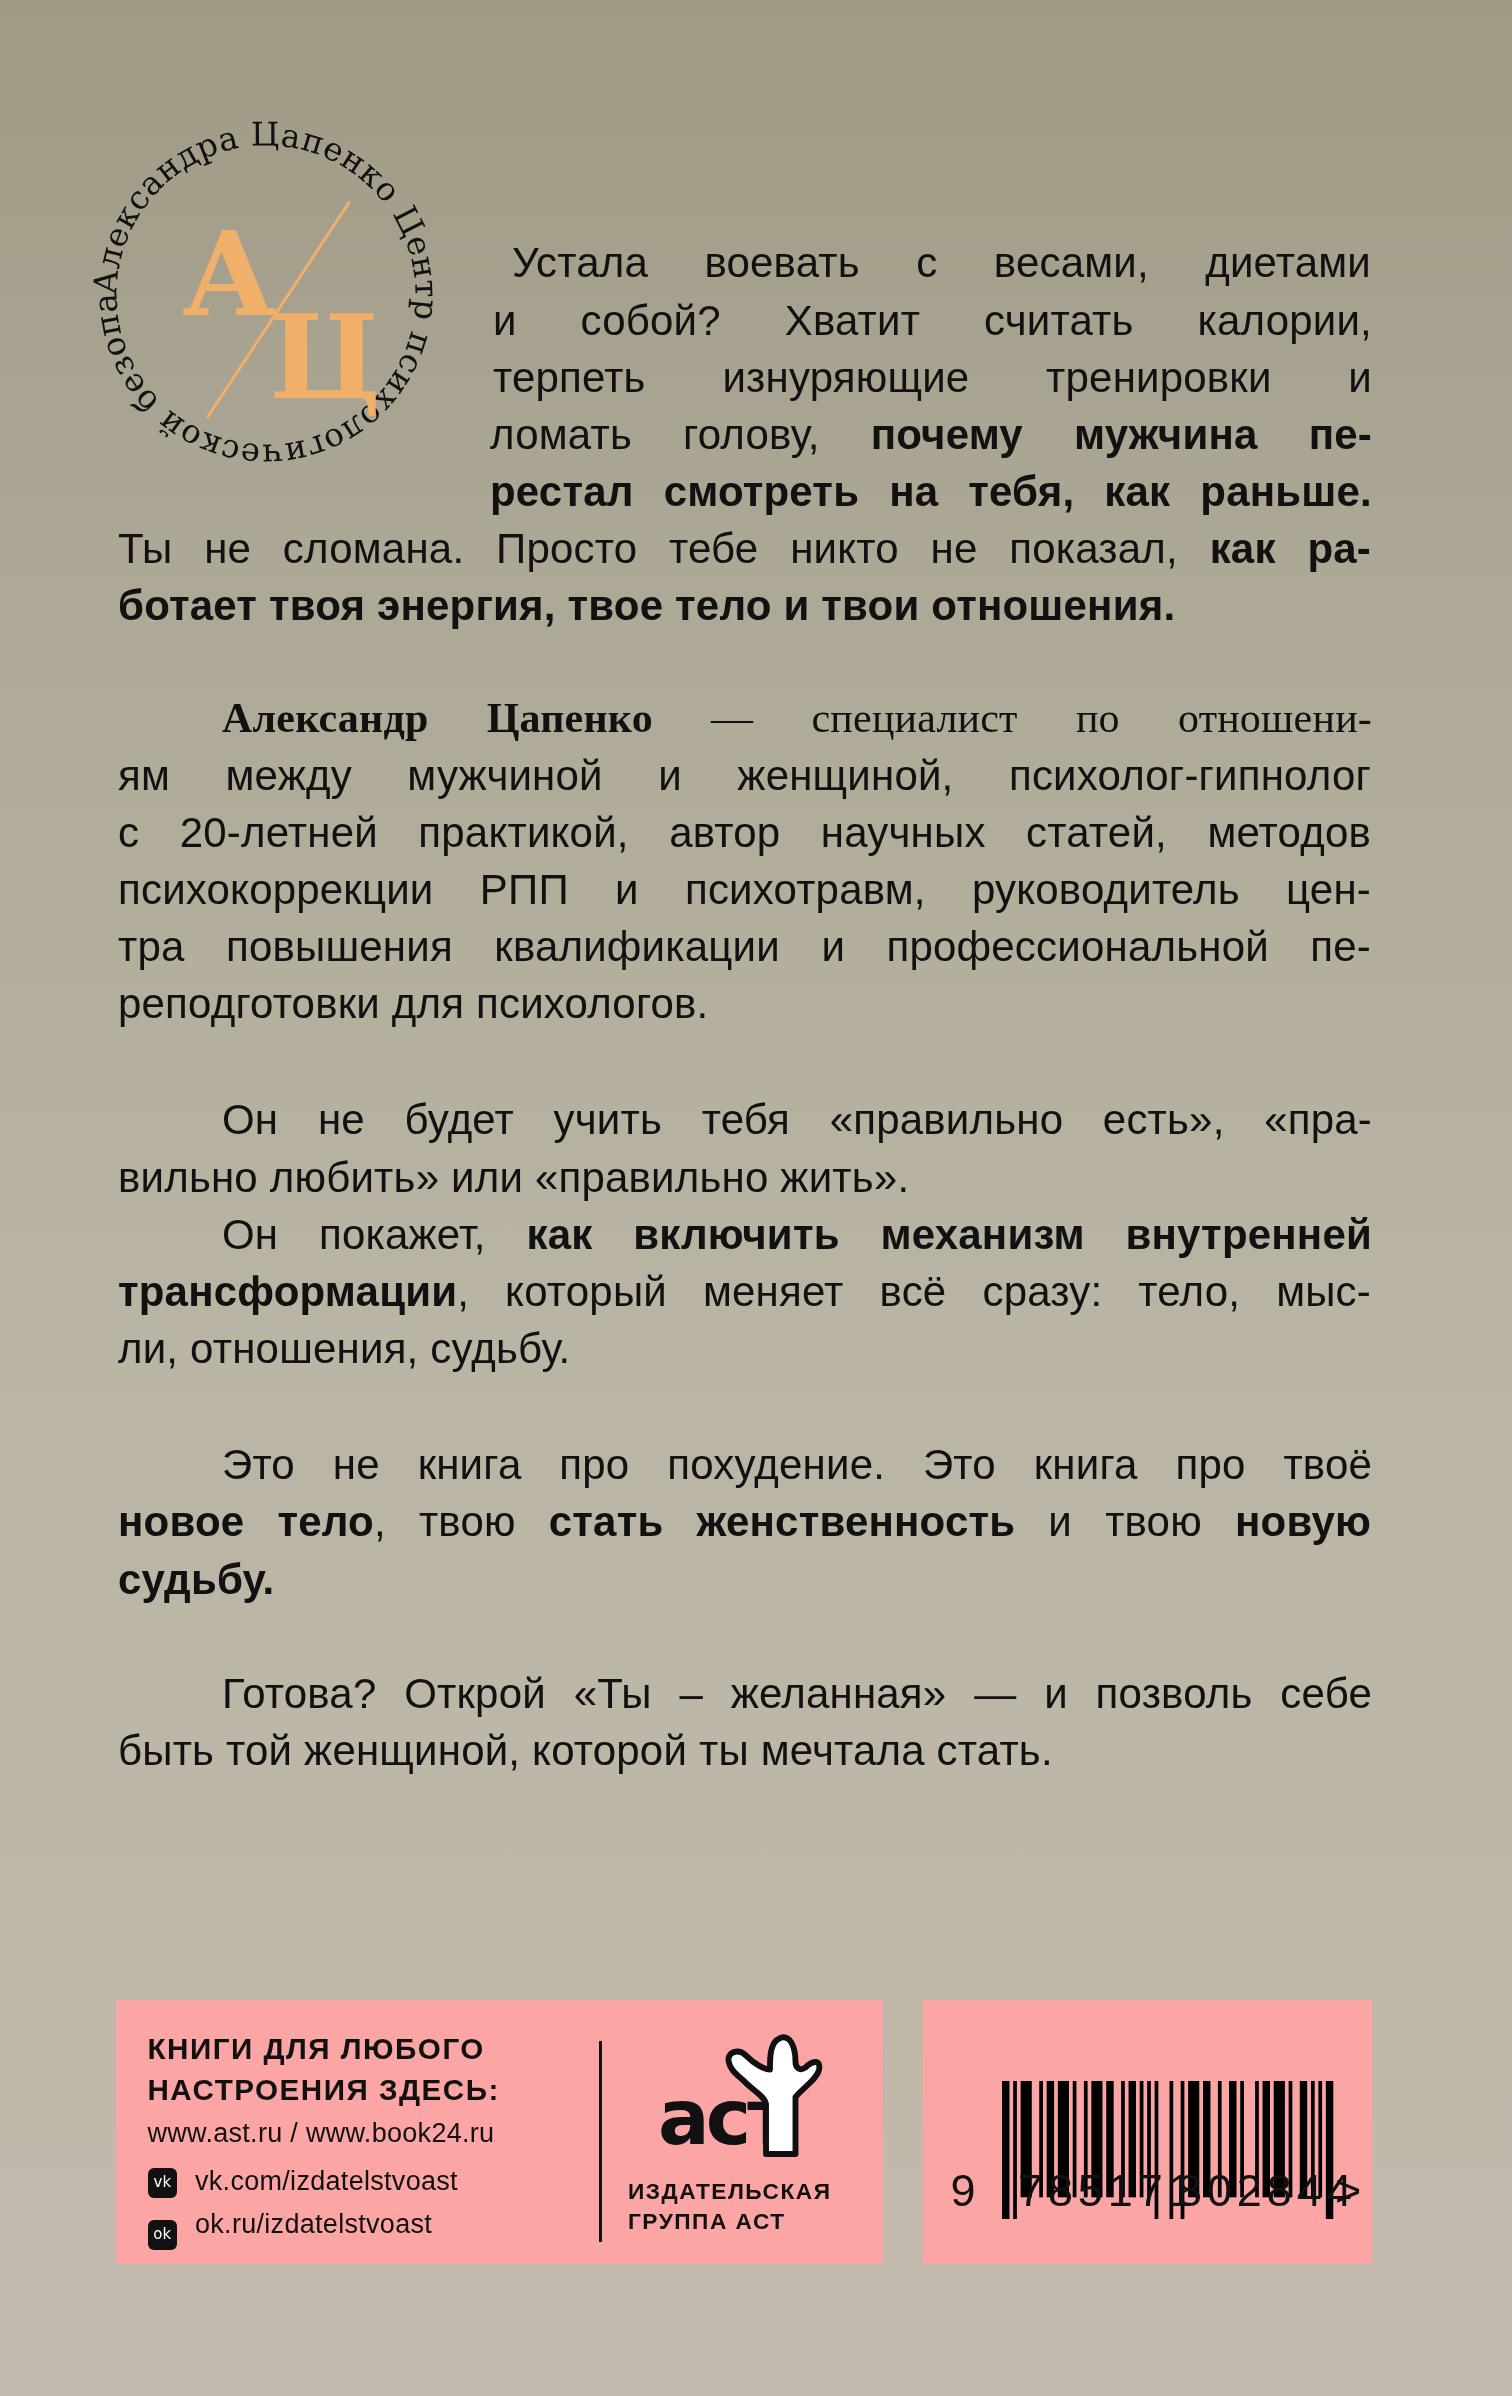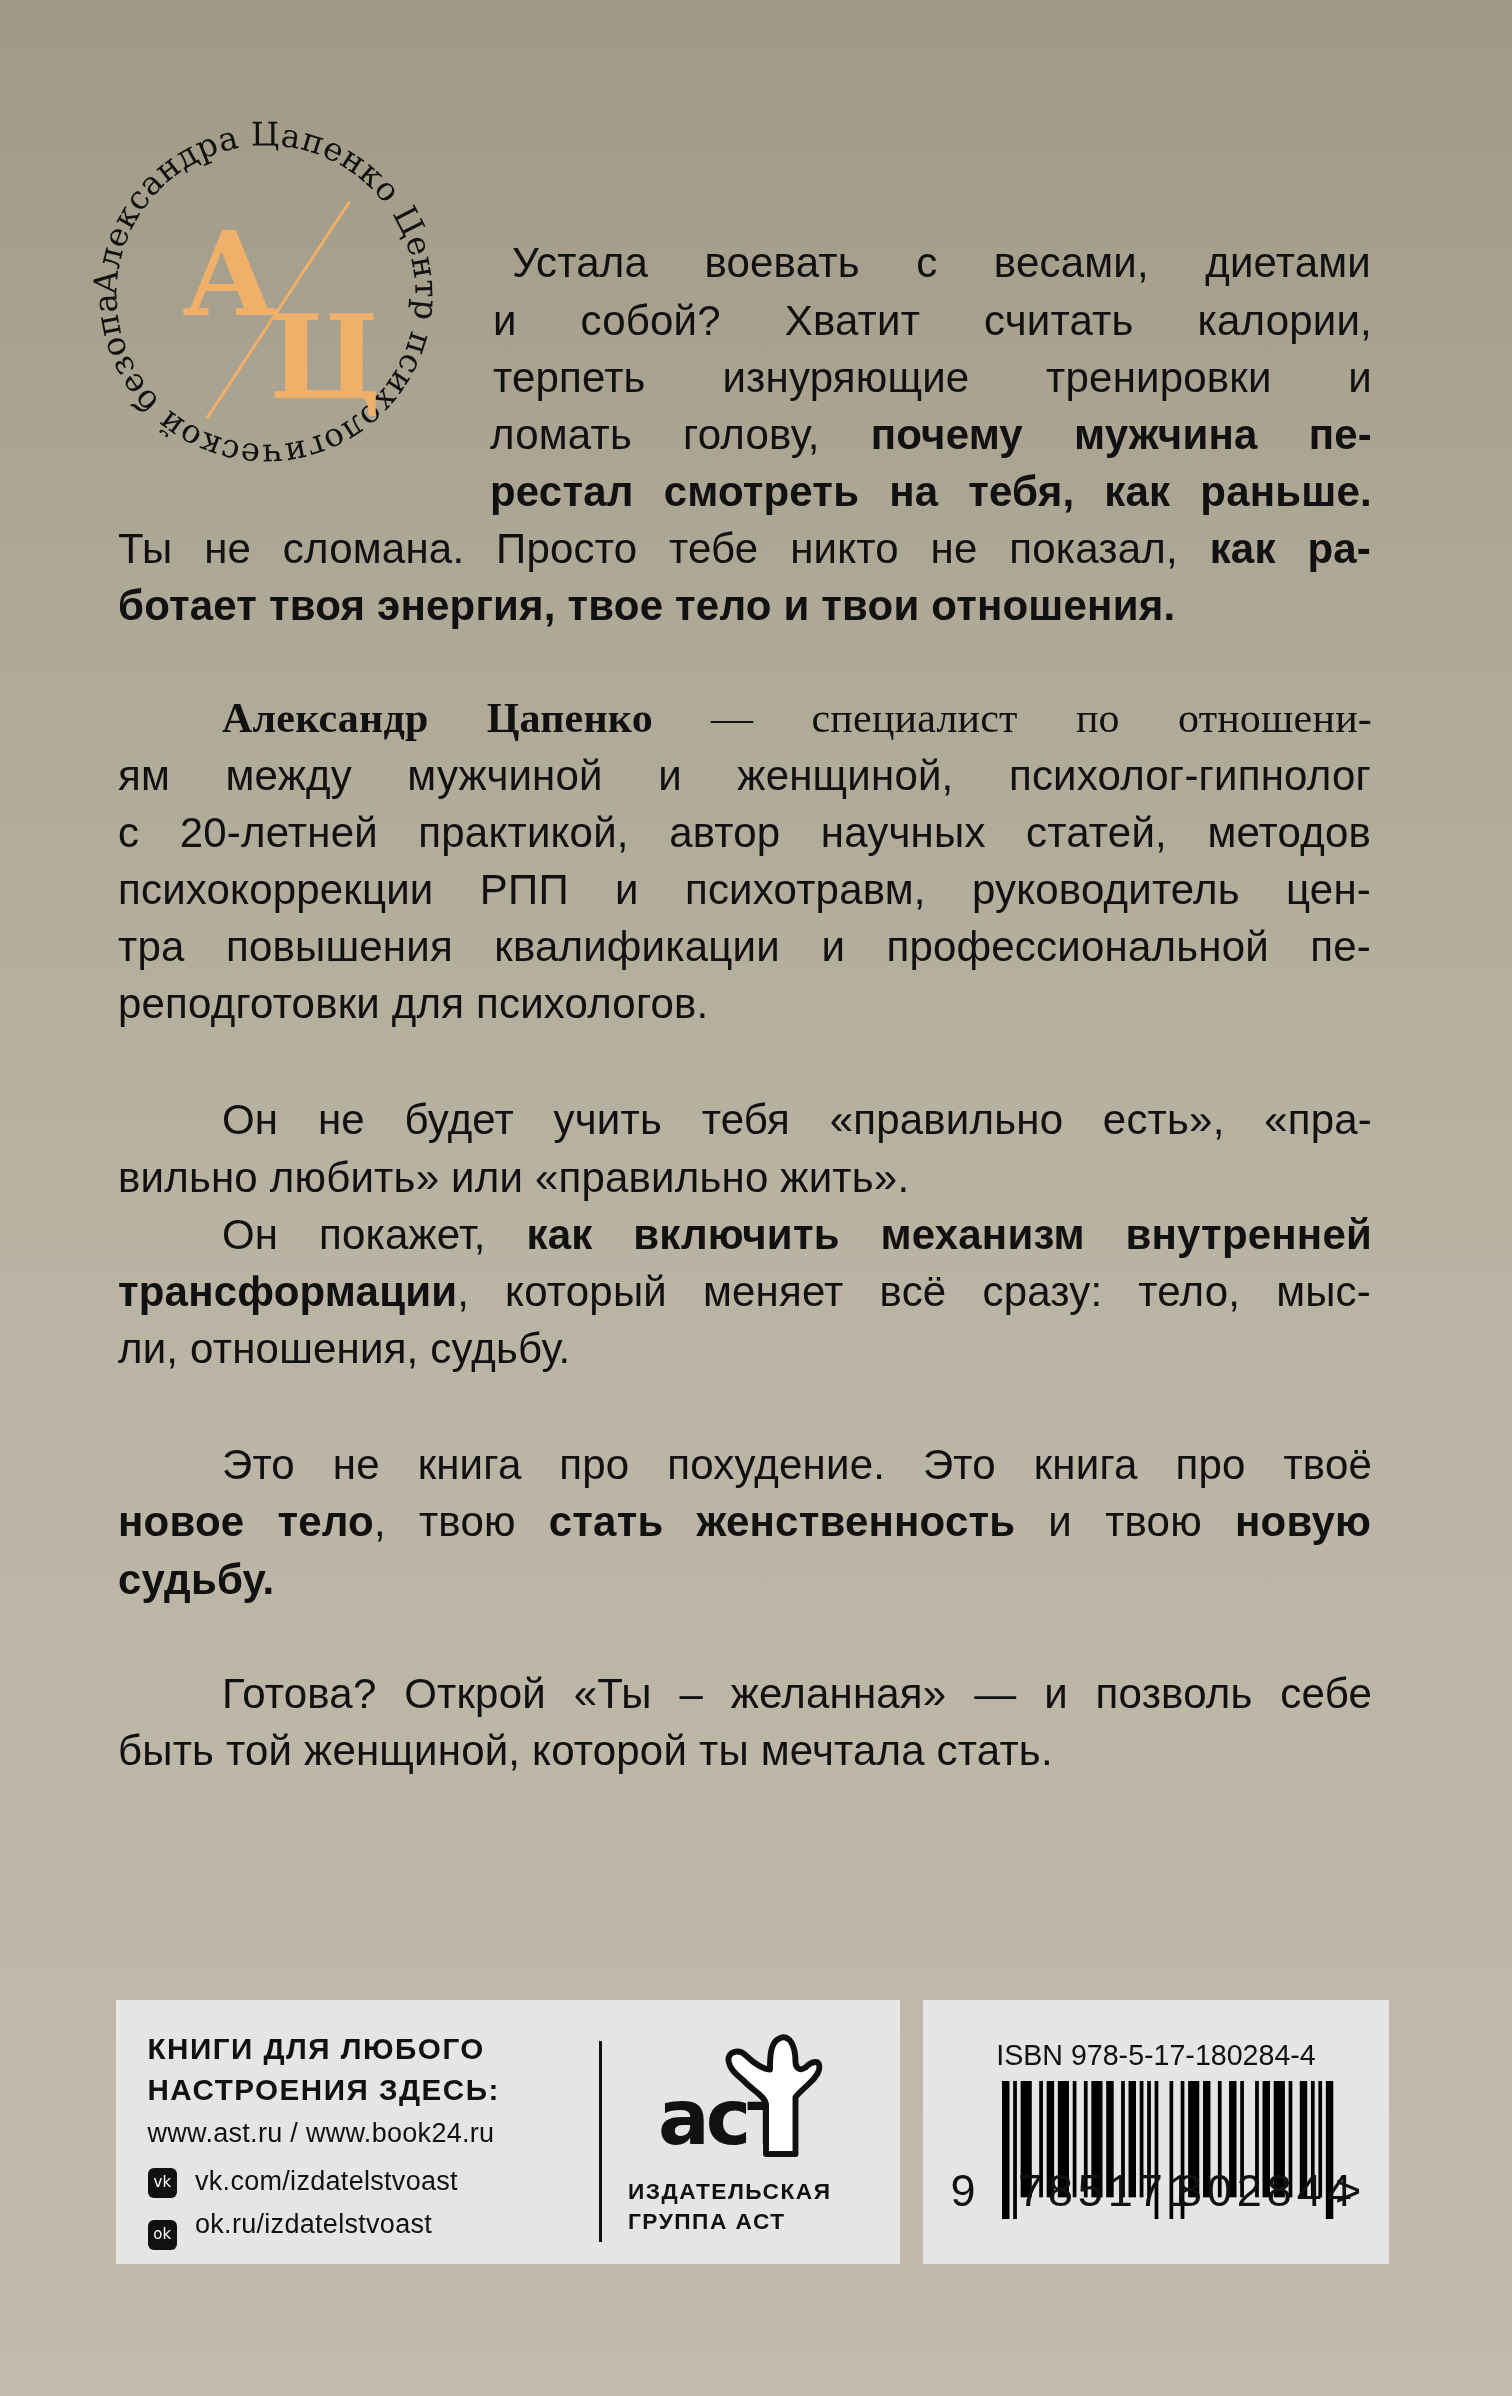--- a/index.html
+++ b/index.html
@@ -21,21 +21,21 @@
     height: 57px;
     white-space: nowrap;
     text-align: justify;
     text-align-last: justify;
     letter-spacing: 0.2px;
   }
   .line.last { text-align-last: left; }
   .line b { font-weight: 700; }
 
   
-  .box { position: absolute; background: #e5e5e5; padding-left: 17px; }
+  .box { position: absolute; background: #fca5a5; }
   .box-left { left: 116px; top: 2000px; width: 767px; height: 264px; }
   .box-right { left: 923px; top: 2000px; width: 449px; height: 264px; }
 
   .promo-title { position: absolute; left: 31.5px; top: 27.6px; font-size: 29.6px; line-height: 41px; font-weight: 700; letter-spacing: 1.5px; text-transform: uppercase; }
   .promo-link { position: absolute; left: 31.5px; font-size: 27px; line-height: 35px; letter-spacing: 0.3px; }
   .promo-link.l1 { top: 116px; }
   .promo-link.l2 { top: 164px; left: 79px; }
   .promo-link.l3 { top: 207px; left: 79px; }
   .soc-icon { position: absolute; left: 31.5px; width: 29.6px; height: 29.6px; background: #111; border-radius: 5.9px; color: #fff; font-size: 15px; font-weight: 400; text-align: center; line-height: 29.6px; font-family: "DejaVu Sans", sans-serif; }
   .soc-icon.vk { top: 168px; }
@@ -109,21 +109,20 @@
     <text x="2" y="118" font-family="DejaVu Sans, sans-serif" font-size="78" font-weight="700" fill="#111" letter-spacing="-4">аст</text>
     <path d="M112,128 L112,78 C112,70 100,64 92,56 C84,48 76,44 74,34 C72,24 84,20 92,28 C100,36 110,42 116,42 C116,30 116,14 126,10 C136,6 142,18 142,34 C142,40 146,44 152,40 C158,34 168,30 166,42 C164,52 150,60 142,70 L142,128 Z" fill="#fff" stroke="#111" stroke-width="6" stroke-linejoin="round"></path>
   </svg>
   <div class="ast-caption">
     <div>ИЗДАТЕЛЬСКАЯ</div>
     <div>ГРУППА АСТ</div>
   </div>
 </div>
 
 <div class="box box-right">
-  <div class="isbn-label">ISBN 978-5-17-180284-4</div>
   <svg class="barcode" id="barcode-svg" viewBox="0 0 340 140" preserveAspectRatio="none">
       <rect x="0.00" y="0" width="7.56" height="140" fill="#000"></rect>
       <rect x="11.33" y="0" width="3.78" height="140" fill="#000"></rect>
       <rect x="18.89" y="0" width="11.33" height="118" fill="#000"></rect>
       <rect x="37.78" y="0" width="3.78" height="118" fill="#000"></rect>
       <rect x="45.33" y="0" width="7.56" height="118" fill="#000"></rect>
       <rect x="56.67" y="0" width="11.33" height="118" fill="#000"></rect>
       <rect x="71.78" y="0" width="3.78" height="118" fill="#000"></rect>
       <rect x="83.11" y="0" width="3.78" height="118" fill="#000"></rect>
       <rect x="90.67" y="0" width="11.33" height="118" fill="#000"></rect>

